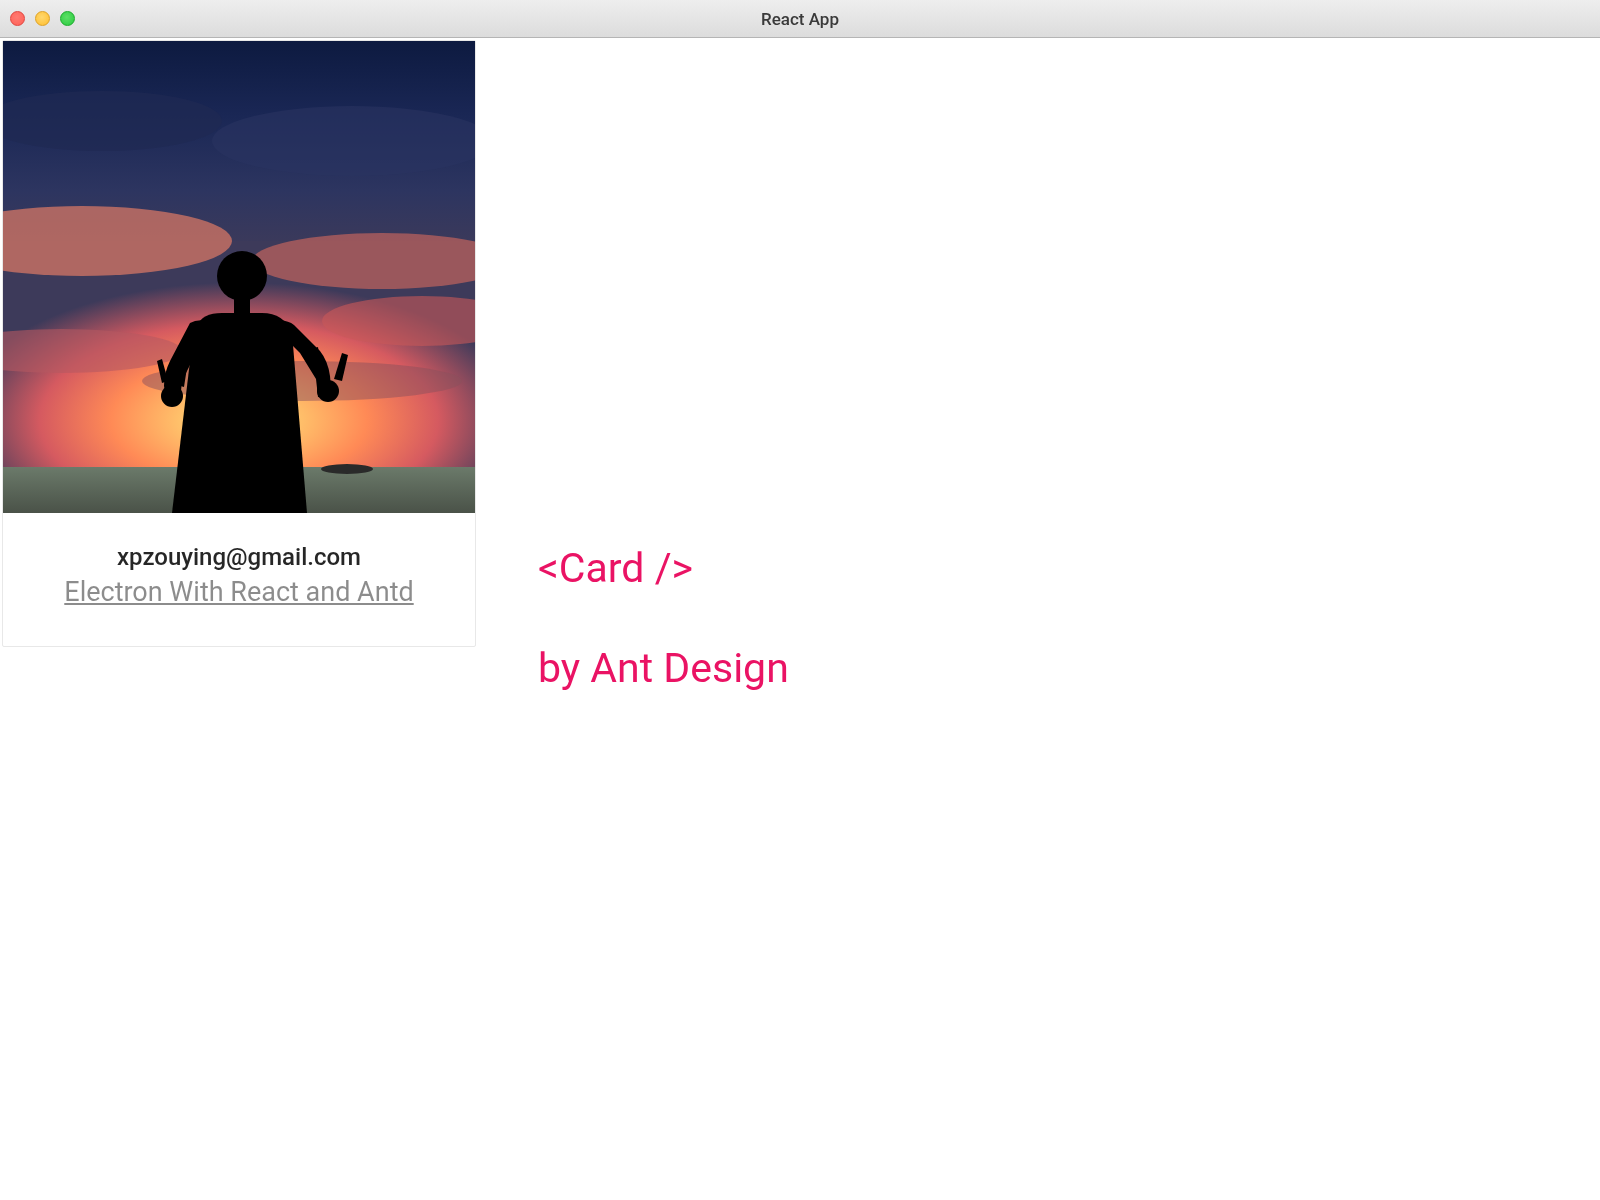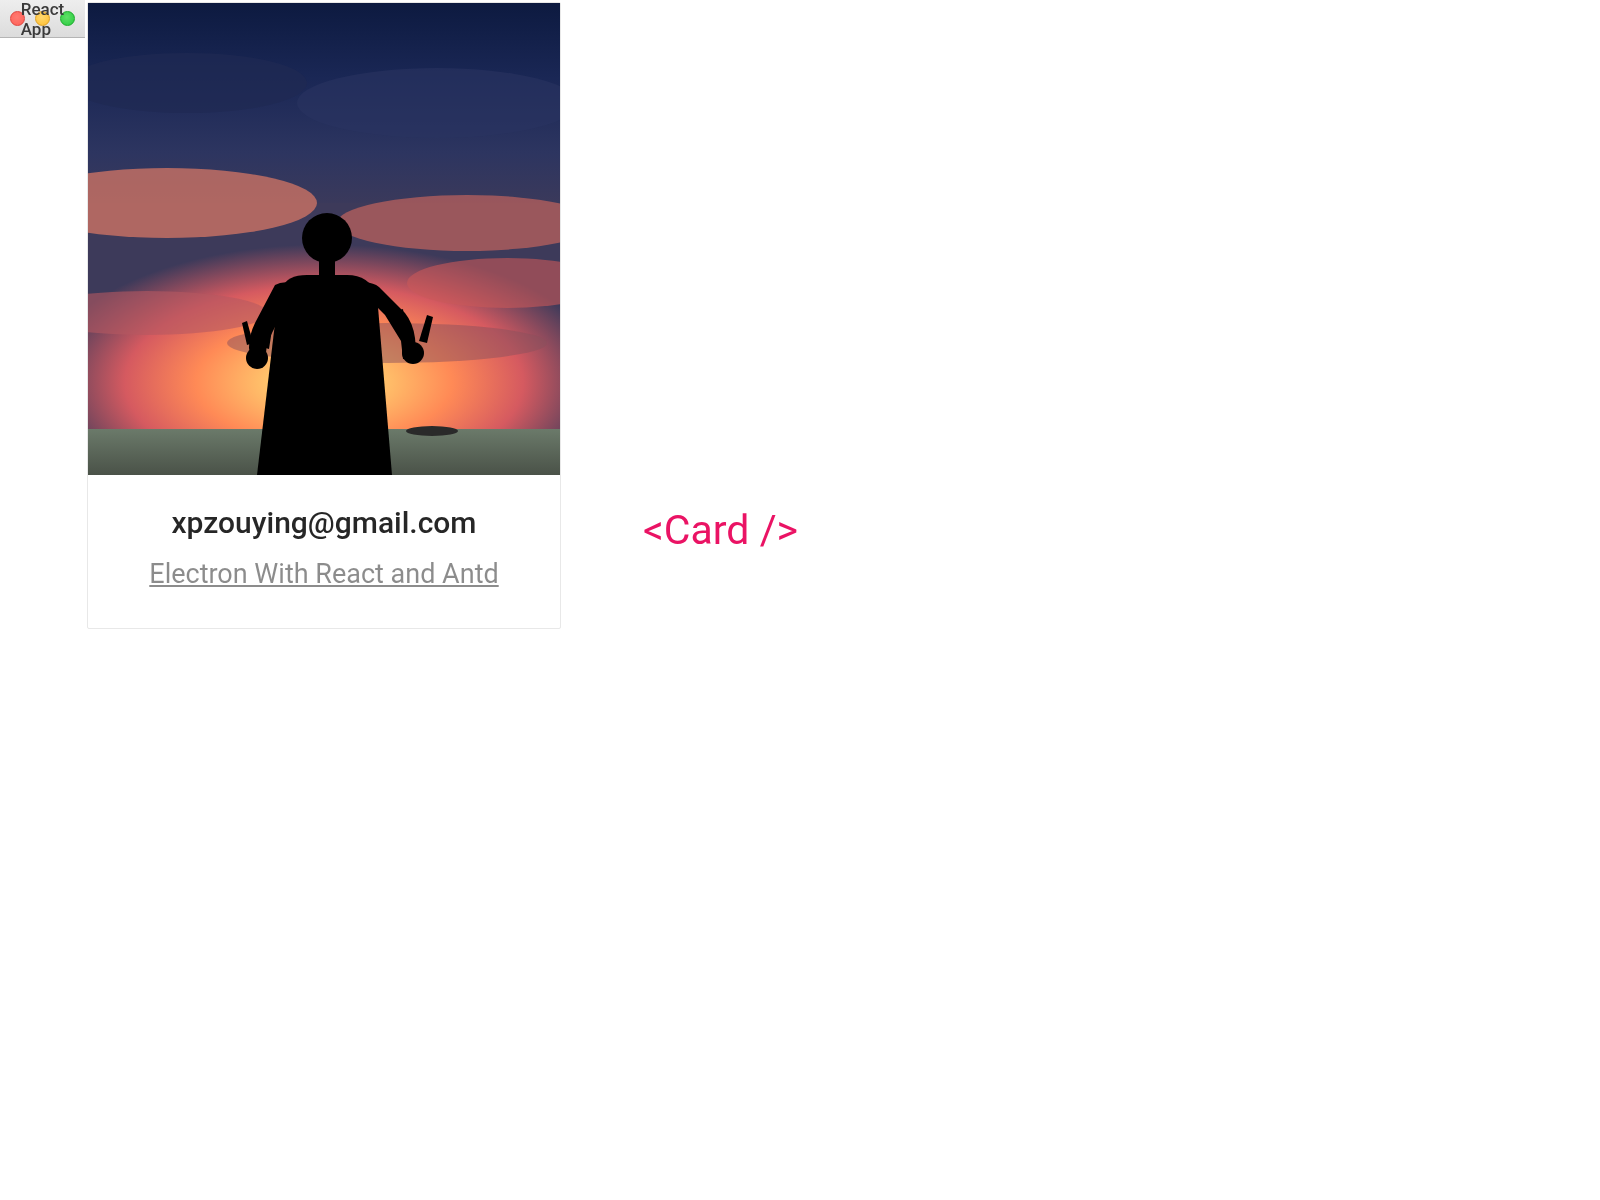--- a/index.html
+++ b/index.html
@@ -11,20 +11,21 @@
       font-family: -apple-system, BlinkMacSystemFont, "Segoe UI", Roboto, "Helvetica Neue", Arial, sans-serif;
       width: 1600px;
       height: 1200px;
       background: #ffffff;
       overflow: hidden;
     }
     .window {
       width: 100%;
       height: 100%;
       display: flex;
+      flex-direction: column;
     }
     .titlebar {
       height: 38px;
       background: linear-gradient(to bottom, #eeeeee, #dcdcdc);
       border-bottom: 1px solid #b5b5b5;
       display: flex;
       align-items: center;
       position: relative;
       padding: 0 10px;
     }
@@ -83,33 +84,33 @@
     .card-cover svg {
       display: block;
       width: 100%;
       height: 100%;
     }
     .card-body {
       padding: 30px 24px 38px;
       text-align: center;
     }
     .card-title {
-      font-size: 30px;
+      font-size: 24px;
       color: rgba(0,0,0,0.85);
       font-weight: 500;
-      margin-bottom: 18px;
+      margin-bottom: 5px;
     }
     .card-description {
       font-size: 27px;
       color: rgba(0,0,0,0.45);
       font-weight: 400;
       text-decoration: underline;
     }
     .side-text {
-      margin-left: 80px;
+      margin-left: 60px;
       margin-top: 506px;
       display: flex;
       flex-direction: column;
     }
     .side-line1 {
       font-size: 41px;
       color: #ea1364;
       font-weight: 400;
       margin-bottom: 52px;
     }
@@ -193,15 +194,16 @@
           </g>
         </svg>
       </div>
       <div class="card-body">
         <div class="card-title">xpzouying@gmail.com</div>
         <div class="card-description">Electron With React and Antd</div>
       </div>
     </div>
     <div class="side-text">
       <div class="side-line1">&lt;Card /&gt;</div>
+      <div class="side-line2">by Ant Design</div>
     </div>
   </div>
 </div>
 
 </body></html>

